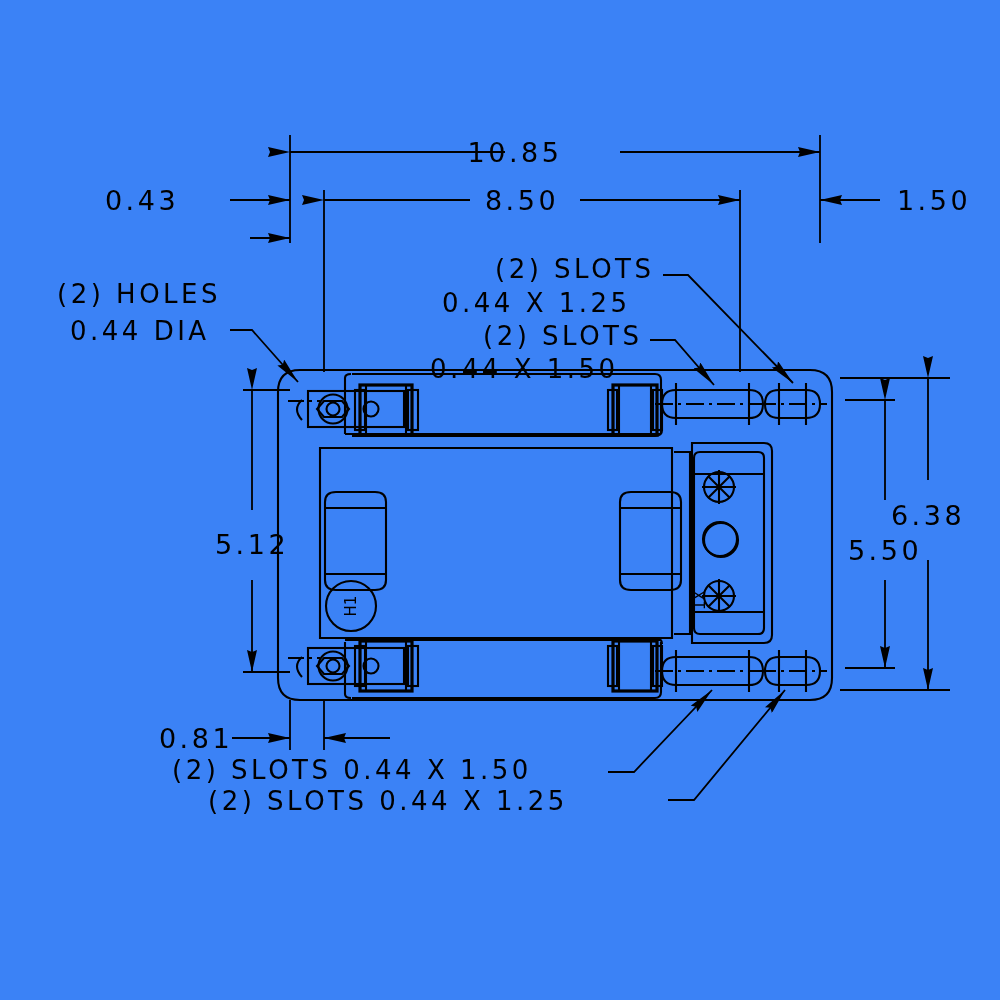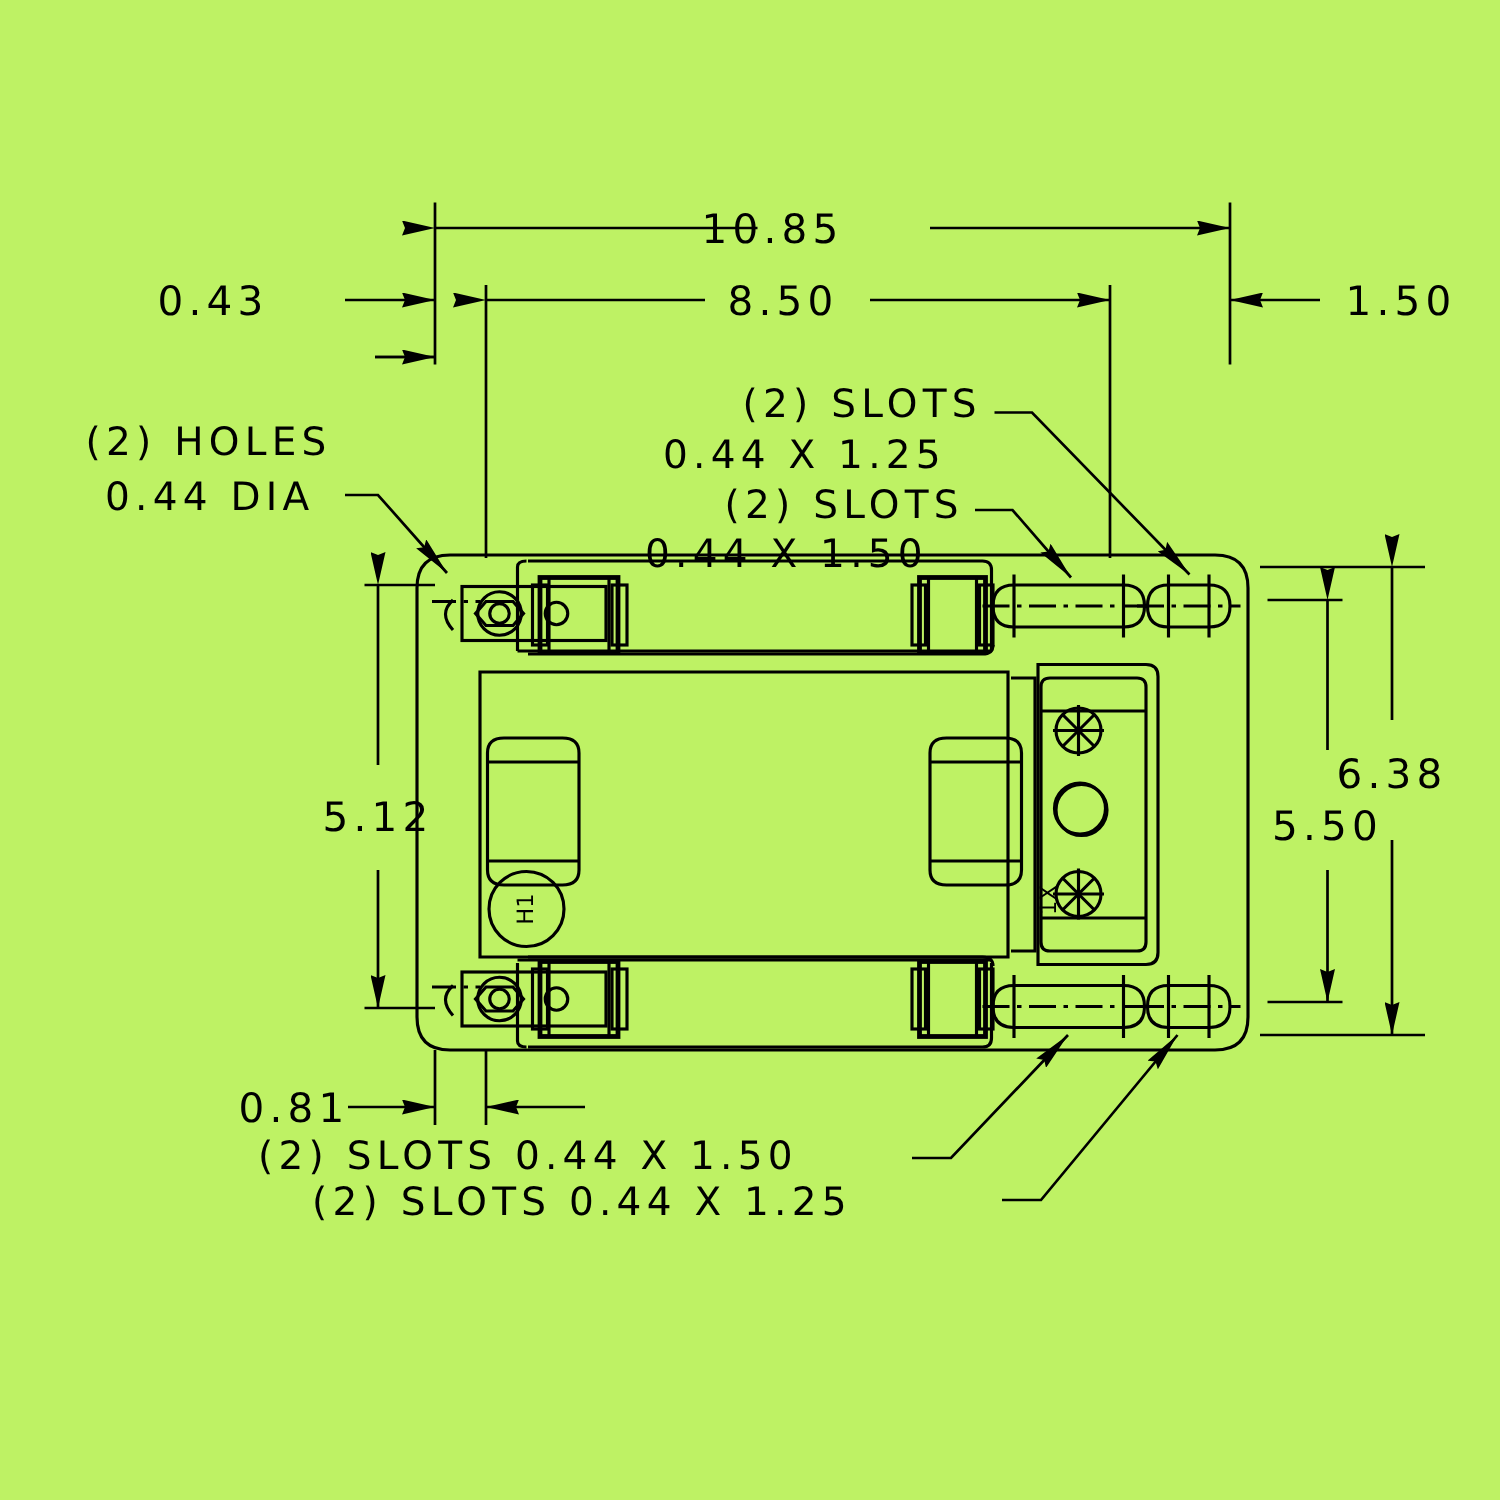--- a/index.html
+++ b/index.html
@@ -1,21 +1,21 @@
 <!DOCTYPE html>
 <html><head>
 <meta charset="utf-8">
 <title>Mechanical Drawing</title>
 <style>
   html,body{margin:0;padding:0;background:#ffffff;}
   body{
     width:1000px;height:1000px;overflow:hidden;
     font-family:"DejaVu Sans", sans-serif;
   }
-  #sheet{position:relative;width:1000px;height:1000px;background:#bef264;}
+  #sheet{position:relative;width:1000px;height:1000px;background:#3b82f6;}
   #sheet svg{display:block;width:1000px;height:1000px;}
   .dimtext{
     font-family:"DejaVu Sans", sans-serif;
     font-size:27px;
     letter-spacing:3.5px;
     fill:#000;
   }
   .notetext{
     font-family:"DejaVu Sans", sans-serif;
     font-size:26px;

